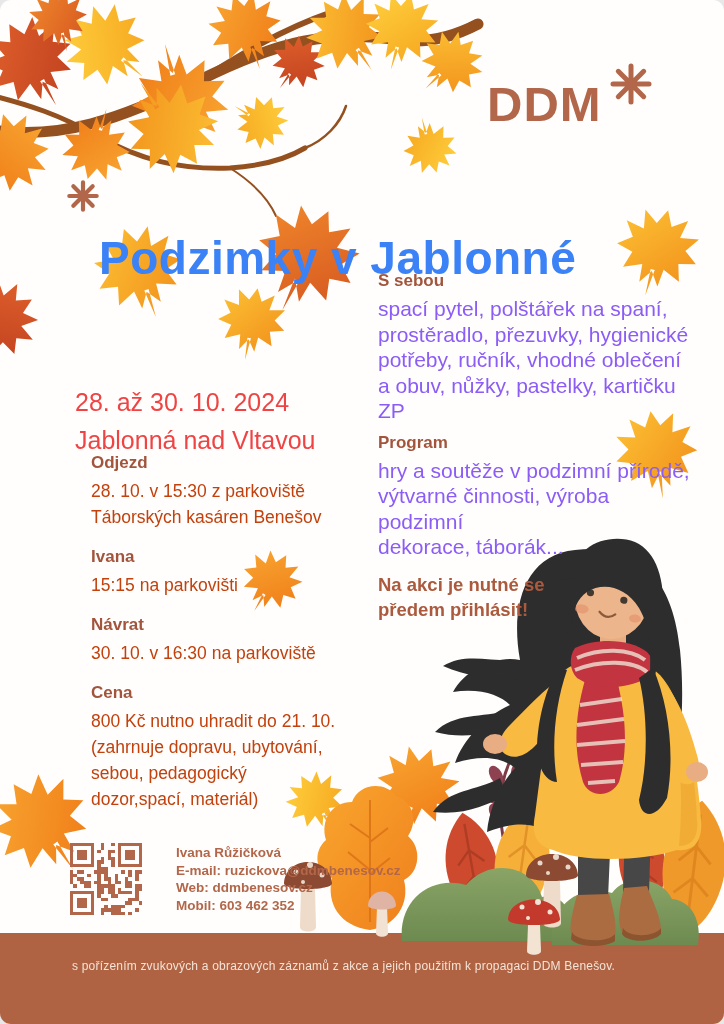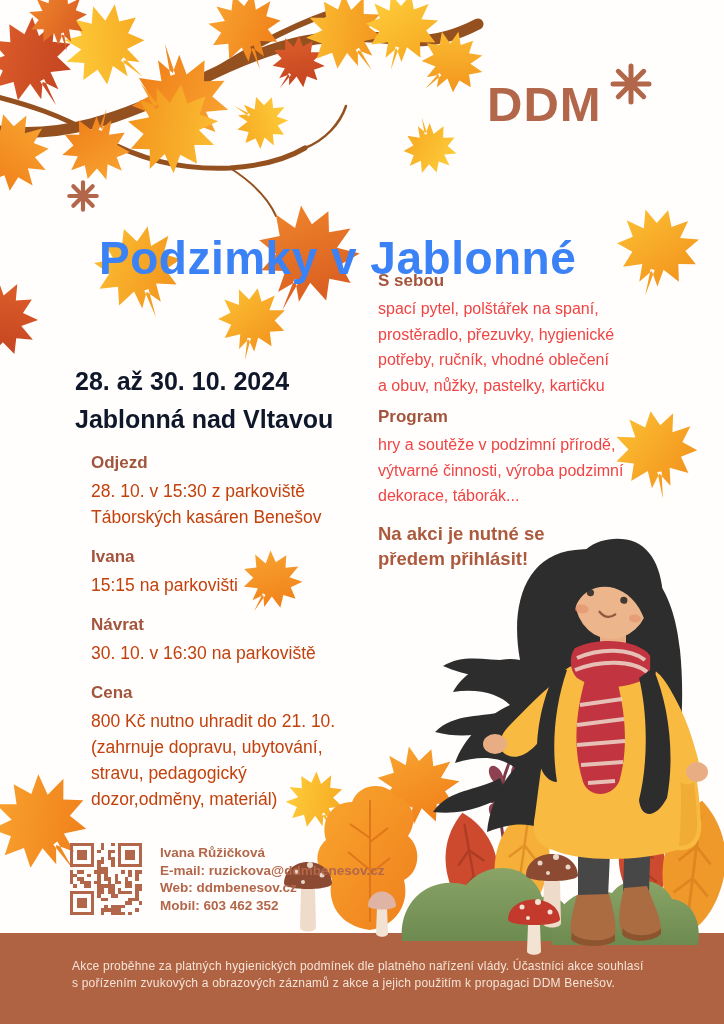--- a/index.html
+++ b/index.html
@@ -1,45 +1,46 @@
 <!DOCTYPE html>
 <html><head>
 <meta charset="utf-8">
 <style>
   html,body{margin:0;padding:0;background:#e8e8e8;}
   .poster{
     position:relative;width:724px;height:1024px;margin:0 auto;
     background:#fffefd;overflow:hidden;
     font-family:"Liberation Sans", sans-serif;
+    border-radius:11px;
   }
   .poster *{box-sizing:border-box;}
   svg{display:block;}
   .decor{position:absolute;left:0;top:0;z-index:1;pointer-events:none;}
   .footer-band{position:absolute;left:0;top:933px;width:724px;height:91px;background:#b06343;z-index:0;}
   .plants{position:absolute;left:270px;top:755px;z-index:2;pointer-events:none;}
   .girl{position:absolute;left:425px;top:520px;z-index:3;pointer-events:none;}
 
   .logo{position:absolute;left:487px;top:80px;z-index:4;color:#b3674a;
         font-size:49px;font-weight:800;letter-spacing:1px;line-height:1;}
   .logo-star{position:absolute;left:610px;top:63px;z-index:4;}
   .title-star{position:absolute;left:67px;top:180px;z-index:4;}
   .title{position:absolute;left:99px;top:192px;z-index:4;color:#3b82f6;
          font-size:46px;font-weight:700;letter-spacing:0.5px;line-height:1.1;margin-top:41px;}
-  .dates{position:absolute;left:75px;top:362px;z-index:4;color:#0f172a;
-         font-size:25px;font-weight:700;line-height:38px;}
+  .dates{position:absolute;left:75px;top:383px;z-index:4;color:#ef4444;
+         font-size:25px;font-weight:400;line-height:38px;}
   .col{position:absolute;z-index:4;}
   .col-left{left:75px;top:452px;width:300px;margin-left:16px;}
   .col-right{left:378px;top:270px;width:315px;}
   .block{margin-bottom:16px;}
   .block-r{margin-bottom:8px;}
   .h3{font-size:17px;font-weight:700;color:#a2553c;line-height:22px;margin-bottom:4px;}
   .bodyline{font-size:17.5px;color:#c2410c;line-height:26px;}
-  .bodyline-r{font-size:16px;color:#ef4444;line-height:25.5px;}
+  .bodyline-r{font-size:21px;color:#8b5cf6;line-height:25.5px;}
   .note{margin-top:12px;font-size:18.5px;font-weight:700;color:#ab5a3e;line-height:25px;}
-  .contact{position:absolute;left:70px;top:843px;z-index:4;display:flex;gap:18px;}
+  .contact{position:absolute;left:70px;top:843px;z-index:4;display:flex;gap:34px;}
   .contact-lines{padding-top:1px;font-size:13.5px;font-weight:700;color:#b3674a;line-height:17.5px;}
   .footer-text{position:absolute;left:72px;top:958px;z-index:4;color:#f4e3d6;
                font-size:12px;line-height:17px;letter-spacing:0.2px;}
 </style>
 </head>
 <body>
 
 <div class="poster">
 
   <svg class="decor" width="724" height="1024" viewBox="0 0 724 1024">
@@ -271,32 +272,33 @@
       <div class="bodyline">15:15 na parkovišti</div>
     </div>
     <div class="block">
       <div class="h3">Návrat</div>
       <div class="bodyline">30. 10. v 16:30 na parkoviště</div>
     </div>
     <div class="block">
       <div class="h3">Cena</div>
       <div class="bodyline">800 Kč nutno uhradit do 21. 10.</div>
       <div class="bodyline">(zahrnuje dopravu, ubytování,</div>
-      <div class="bodyline">stravu, pedagogický</div>
-      <div class="bodyline">dozor,odměny, materiál)</div>
+      <div class="bodyline">sebou, pedagogický</div>
+      <div class="bodyline">dozor,spací, materiál)</div>
     </div>
   </div>
 
   <div class="col col-right">
     <div class="block-r">
       <div class="h3">S sebou</div>
       <div class="bodyline-r">spací pytel, polštářek na spaní,</div>
       <div class="bodyline-r">prostěradlo, přezuvky, hygienické</div>
       <div class="bodyline-r">potřeby, ručník, vhodné oblečení</div>
       <div class="bodyline-r">a obuv, nůžky, pastelky, kartičku</div>
+      <div class="bodyline-r">ZP</div>
     </div>
     <div class="block-r">
       <div class="h3">Program</div>
       <div class="bodyline-r">hry a soutěže v podzimní přírodě,</div>
       <div class="bodyline-r">výtvarné činnosti, výroba podzimní</div>
       <div class="bodyline-r">dekorace, táborák...</div>
     </div>
     <div class="note">
       <div>Na akci je nutné se</div>
       <div>předem přihlásit!</div>
@@ -309,17 +311,16 @@
       </svg>
     <div class="contact-lines">
       <div>Ivana Růžičková</div>
       <div>E-mail: ruzickova@ddmbenesov.cz</div>
       <div>Web: ddmbenesov.cz</div>
       <div>Mobil: 603 462 352</div>
     </div>
   </div>
 
   <div class="footer-text">
-    <div>Akce proběhne za platných hygienických podmínek dle platného nařízení vlády. Účastníci akce souhlasí</div>
     <div>s pořízením zvukových a obrazových záznamů z akce a jejich použitím k propagaci DDM Benešov.</div>
   </div>
 
 </div>
 
 </body></html>

